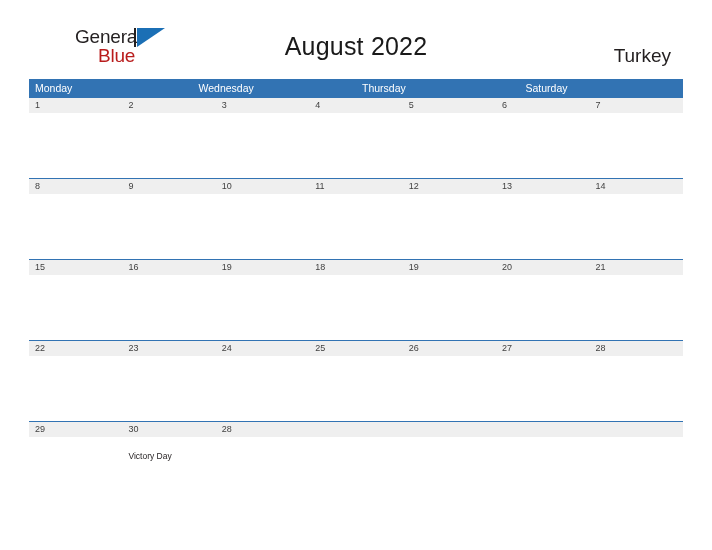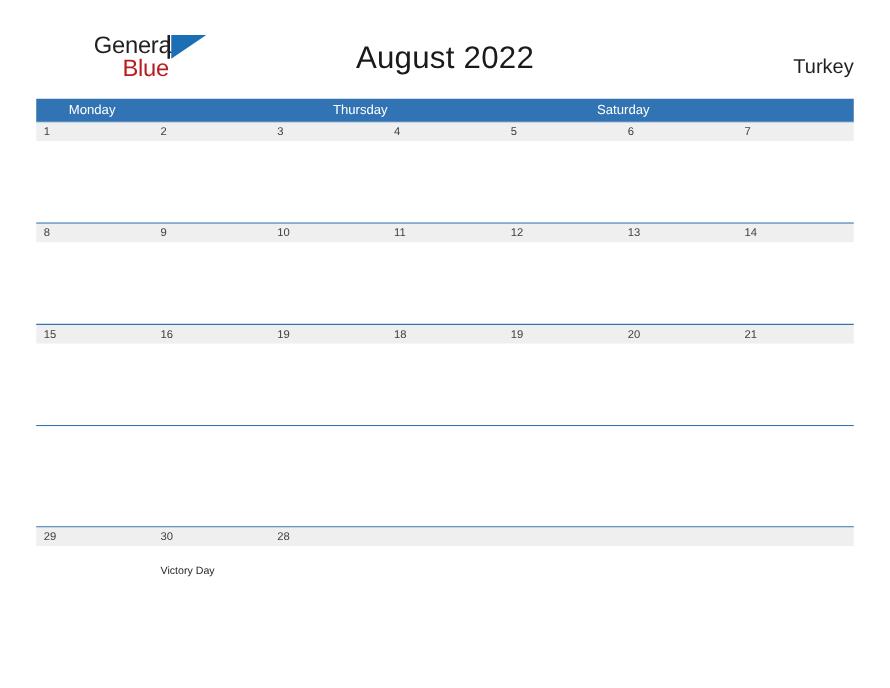--- a/index.html
+++ b/index.html
@@ -87,39 +87,38 @@
     top: 32px;
     text-align: center;
     font-size: 25px;
     color: #1a1a1a;
     font-weight: normal;
     letter-spacing: 0.2px;
   }
 
   .country {
     position: absolute;
-    right: 29px;
+    right: 41px;
     top: 45px;
-    font-size: 16px;
+    font-size: 19px;
     color: #231f20;
   }
 
   
   .calendar {
     position: absolute;
     left: 29px;
     top: 79px;
     width: 654px;
   }
 
   .weekday-row {
     display: flex;
     background: #3273b3;
     height: 18px;
-    padding-left: 20px;
   }
   .weekday {
     flex: 1 1 0;
     color: #ffffff;
     font-size: 10.5px;
     line-height: 18px;
     padding-left: 6px;
     box-sizing: border-box;
     white-space: nowrap;
     overflow: hidden;
@@ -186,20 +185,21 @@
 
     <div class="cal-title">August 2022</div>
 
     <div class="country">Turkey</div>
   </div>
 
   <div class="calendar">
 
     <div class="weekday-row">
       <div class="weekday">Monday</div>
+      <div class="weekday">Wednesday</div>
       <div class="weekday">Thursday</div>
       <div class="weekday">Saturday</div>
     </div>
 
     <div class="week">
       <div class="week-numbers">
         <div class="daycell-num">1</div>
         <div class="daycell-num">2</div>
         <div class="daycell-num">3</div>
         <div class="daycell-num">4</div>
@@ -254,20 +254,29 @@
         <div class="daycell-body"></div>
         <div class="daycell-body"></div>
         <div class="daycell-body"></div>
         <div class="daycell-body"></div>
         <div class="daycell-body"></div>
         <div class="daycell-body"></div>
       </div>
     </div>
 
     <div class="week">
+      <div class="week-numbers">
+        <div class="daycell-num">22</div>
+        <div class="daycell-num">23</div>
+        <div class="daycell-num">24</div>
+        <div class="daycell-num">25</div>
+        <div class="daycell-num">26</div>
+        <div class="daycell-num">27</div>
+        <div class="daycell-num">28</div>
+      </div>
       <div class="week-body">
         <div class="daycell-body"></div>
         <div class="daycell-body"></div>
         <div class="daycell-body"></div>
         <div class="daycell-body"></div>
         <div class="daycell-body"></div>
         <div class="daycell-body"></div>
         <div class="daycell-body"></div>
       </div>
     </div>

